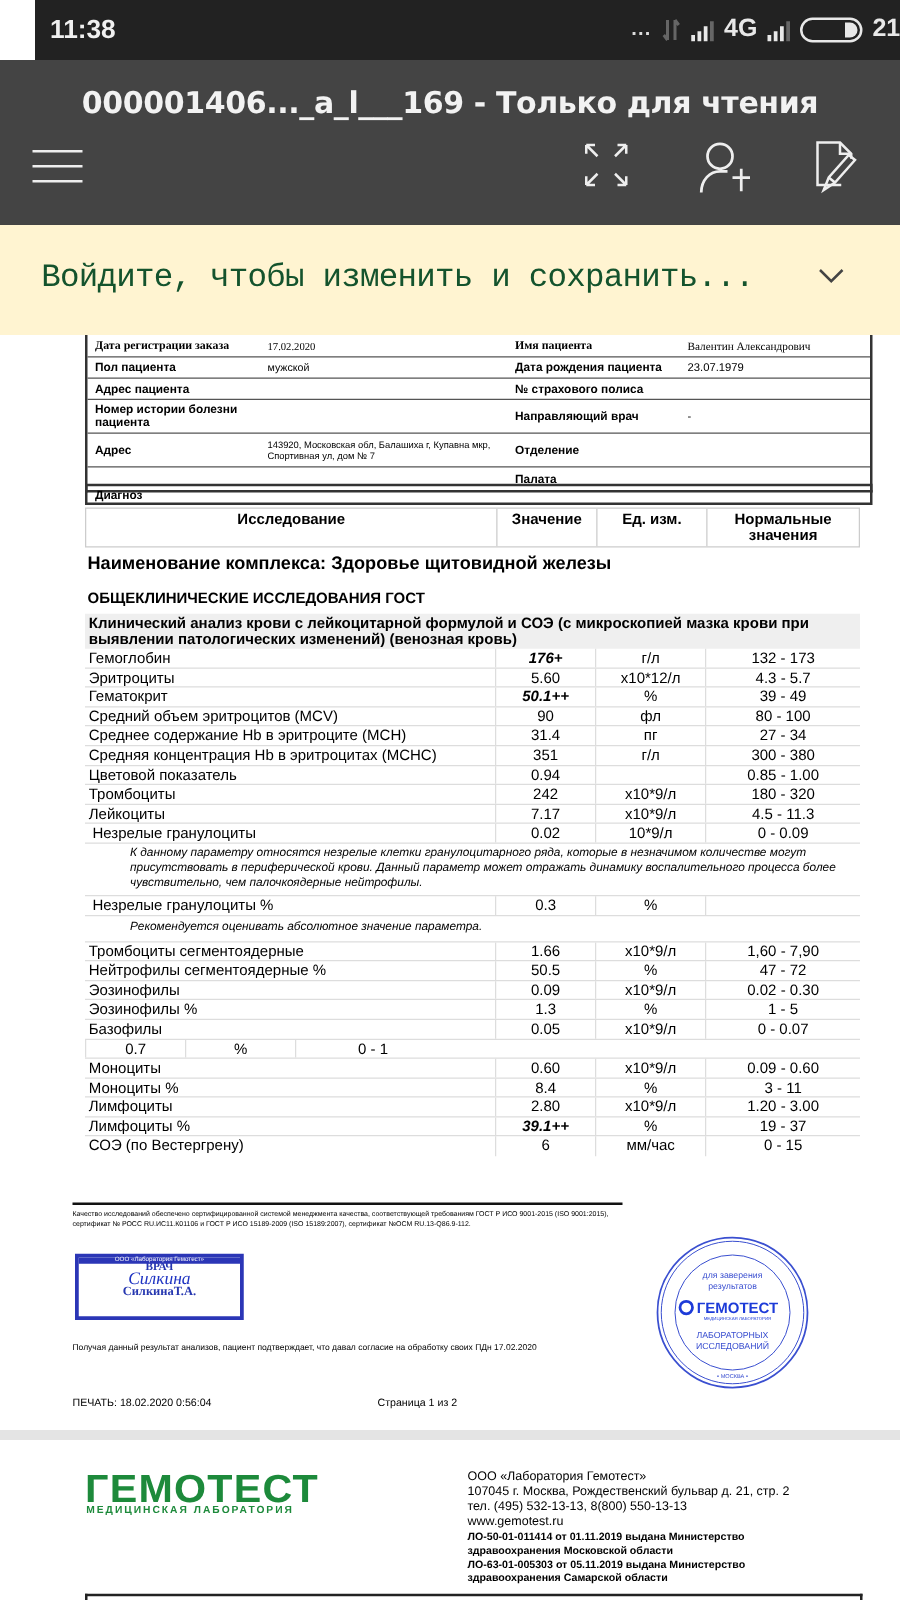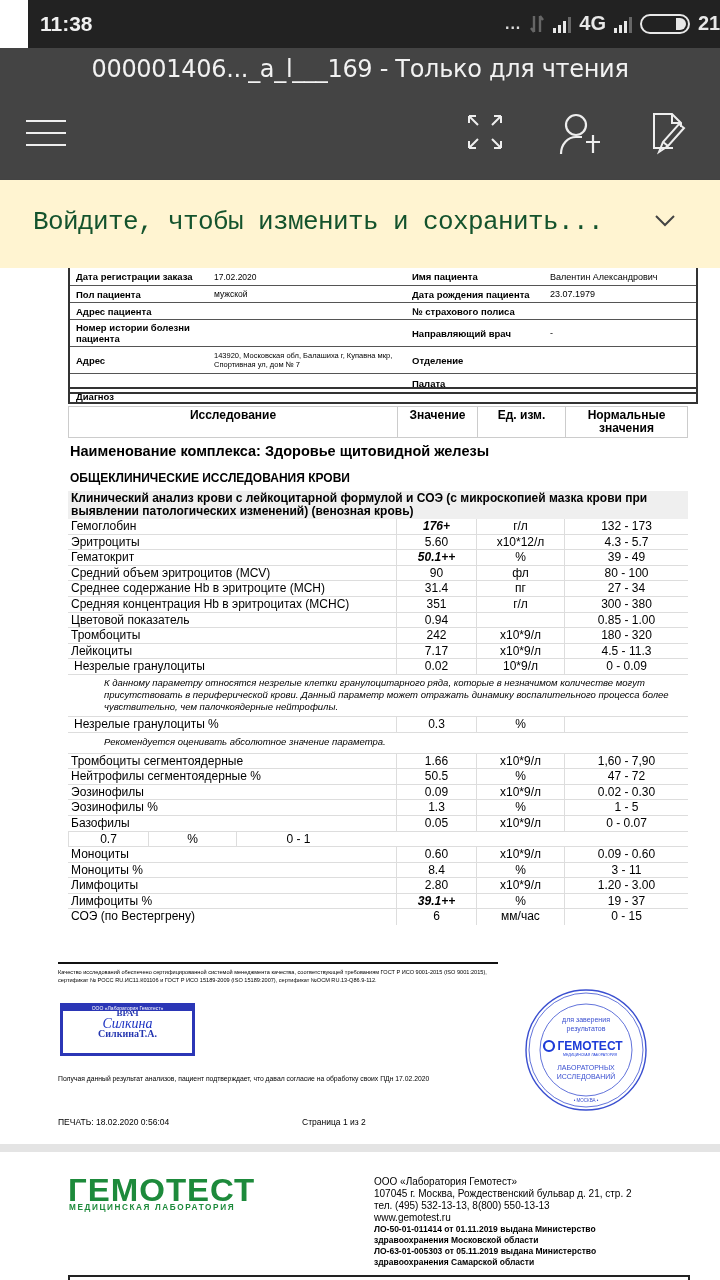--- a/index.html
+++ b/index.html
@@ -13,35 +13,35 @@
   .sb-dots { font-size: 16px; letter-spacing: 1px; color: #ddd; }
   .sig { display: inline-flex; align-items: flex-end; gap: 2px; height: 18px; }
   .sig i { display: block; width: 3px; background: #e8e8e8; }
   .sig i.dim { background: #666; }
   .battery { display: inline-flex; align-items: center; }
   .battery .body { width: 50px; height: 20px; border: 2px solid #e8e8e8; border-radius: 10px; position: relative; }
   .battery .fill { position: absolute; right: 2px; top: 2px; width: 10px; height: 12px; background: #e8e8e8; border-radius: 0 6px 6px 0; }
 
   
   .appbar { position: absolute; left: 0; top: 48px; width: 720px; height: 132px; background: #444444; }
-  .appbar .title { position: absolute; left: 0; right: 0; top: 7px; text-align: center; color: #f2f2f2; font-size: 24px; font-family: "DejaVu Sans", sans-serif; font-weight: normal; letter-spacing: -0.3px; }
+  .appbar .title { position: absolute; left: 0; right: 0; top: 20px; text-align: center; color: #f2f2f2; font-size: 24px; font-family: "DejaVu Sans", sans-serif; font-weight: bold; letter-spacing: -0.3px; }
   .appbar .menu { position: absolute; left: 26px; top: 72px; width: 40px; height: 30px; cursor: pointer; }
   .appbar .menu i { display: block; height: 2px; background: #eee; margin-bottom: 10px; }
   .appbar .tool { position: absolute; top: 64px; width: 44px; height: 44px; cursor: pointer; }
 
   
   .banner { position: absolute; left: 0; top: 180px; width: 720px; height: 88px; background: #fff4d1; box-shadow: 0 2px 3px rgba(0,0,0,0.18); }
   .banner .msg { position: absolute; left: 33px; top: 27px; font-size: 26px; color: #14532d; font-family: Liberation Mono, monospace; letter-spacing: -0.6px; }
   .banner .chev { position: absolute; right: 42px; top: 28px; width: 26px; height: 26px; cursor: pointer; }
 
   
   .doc { position: absolute; left: 0; top: 268px; width: 720px; height: 876px; background: #fff; overflow: hidden; }
   .info { position: absolute; left: 68px; top: 0; width: 630px; border: 2px solid #333; border-top: none; font-size: 9.5px; }
   .info .row { display: flex; border-top: 1px solid #555; min-height: 17px; align-items: center; }
-  .info .row:first-child { border-top: none; }
+  .info .row:first-child { border-top: none; font-family: Liberation Serif, serif; }
   .info .c { padding: 0 6px; }
   .info .lbl { font-weight: bold; }
   .info .c1 { width: 138px; }
   .info .c2 { width: 198px; font-size: 8.5px; }
   .info .c3 { width: 138px; }
   .info .c4 { flex: 1; font-size: 9px; }
   .diag { position: absolute; left: 68px; top: 119px; width: 630px; height: 17px; border: 2px solid #333; font-size: 9.5px; font-weight: bold; padding: 2px 6px; }
 
   .thead { position: absolute; left: 68px; top: 138px; width: 620px; height: 32px; border: 1px solid #ccc; display: flex; font-size: 12px; font-weight: bold; }
   .thead div { border-left: 1px solid #ccc; text-align: center; padding-top: 2px; line-height: 13px; }
@@ -194,21 +194,21 @@
   <div class="diag">Диагноз</div>
 
   <div class="thead">
     <div style="width:328px">Исследование</div>
     <div style="width:80px">Значение</div>
     <div style="width:88px">Ед. изм.</div>
     <div style="flex:1;padding-left:14px;padding-right:14px">Нормальные значения</div>
   </div>
 
   <div class="complex">Наименование комплекса: Здоровье щитовидной железы</div>
-  <div class="section">ОБЩЕКЛИНИЧЕСКИЕ ИССЛЕДОВАНИЯ КРОВИ</div>
+  <div class="section">ОБЩЕКЛИНИЧЕСКИЕ ИССЛЕДОВАНИЯ ГОСТ</div>
   <div class="panel">Клинический анализ крови с лейкоцитарной формулой и СОЭ (с микроскопией мазка крови при выявлении патологических изменений) (венозная кровь)</div>
 
   <div class="rows">
     <div class="r">
         <span class="n">Гемоглобин</span>
         <span class="v flag">176+</span>
         <span class="u">г/л</span>
         <span class="nr">132 - 173</span>
       </div>
     <div class="r">

